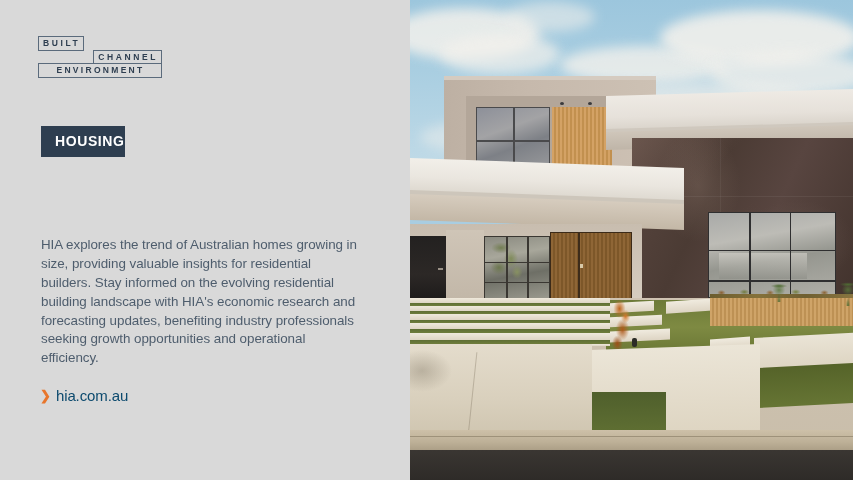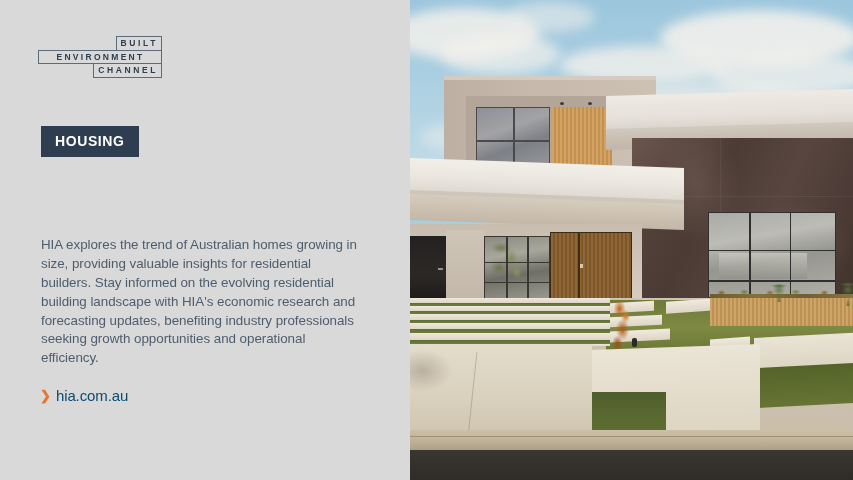--- a/index.html
+++ b/index.html
@@ -12,21 +12,21 @@
 
   
   .left-panel {
     position:absolute; left:0; top:0; width:410px; height:480px;
     background:#d9d9d9;
   }
 
   
   .logo { position:absolute; left:38px; top:36px; width:124px; }
   .logo-row { display:flex; }
-  .logo-row.r1 { justify-content:flex-end; }
+  .logo-row.r1 { justify-content:flex-start; }
   .logo-row.r2 { justify-content:center; }
   .logo-row.r3 { justify-content:flex-end; }
   .logo-box {
     border:1px solid #5b6b7c;
     color:#2e3e50;
     font-size:8.5px;
     font-weight:700;
     letter-spacing:2.4px;
     padding:2px 3px 2px 4px;
     line-height:1;
@@ -36,21 +36,21 @@
   .logo-row.r2 .logo-box { width:124px; text-align:center; letter-spacing:2.3px; }
   .logo-row.r1 .logo-box { letter-spacing:2.6px; }
   .logo-row.r3 .logo-box { letter-spacing:2.6px; }
   .logo-row + .logo-row { margin-top:-1px; }
 
   
   .badge {
     position:absolute; left:41px; top:126px;
     background:#2e3e50; color:#ffffff;
     font-size:14px; font-weight:700; letter-spacing:.6px;
-    padding:8px 14px 9px 14px;
+    padding:8px 0 9px 14px;
     line-height:1;
   }
 
   
   .headline {
     position:absolute; left:40px; top:172px; width:330px;
     color:#2e3e50;
     font-size:20.5px; font-weight:700; line-height:1.22;
     letter-spacing:-.2px;
   }
@@ -336,25 +336,25 @@
 <body>
 
 <div class="canvas">
 
   <div class="left-panel">
 
     <div class="logo">
       <div class="logo-row r1">
         <span class="logo-box">BUILT</span>
       </div>
+      <div class="logo-row r3">
+        <span class="logo-box">CHANNEL</span>
+      </div>
       <div class="logo-row r2">
         <span class="logo-box">ENVIRONMENT</span>
-      </div>
-      <div class="logo-row r3">
-        <span class="logo-box">CHANNEL</span>
       </div>
     </div>
 
     <div class="badge">HOUSING</div>
 
 
     <p class="bodycopy">HIA explores the trend of Australian homes growing in size, providing valuable insights for residential builders. Stay informed on the evolving residential building landscape with HIA's economic research and forecasting updates, benefiting industry professionals seeking growth opportunities and operational efficiency.</p>
 
     <div class="link-wrap">
       <span class="chev">❯</span>

